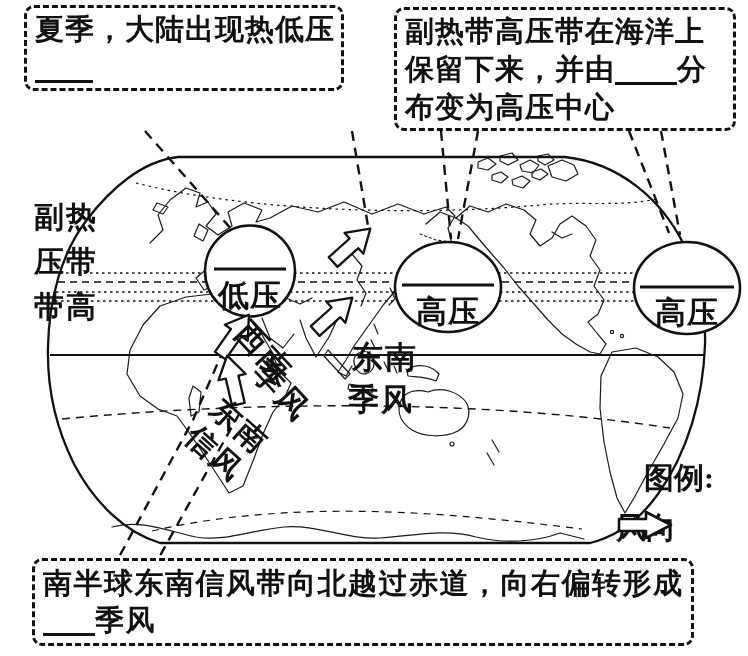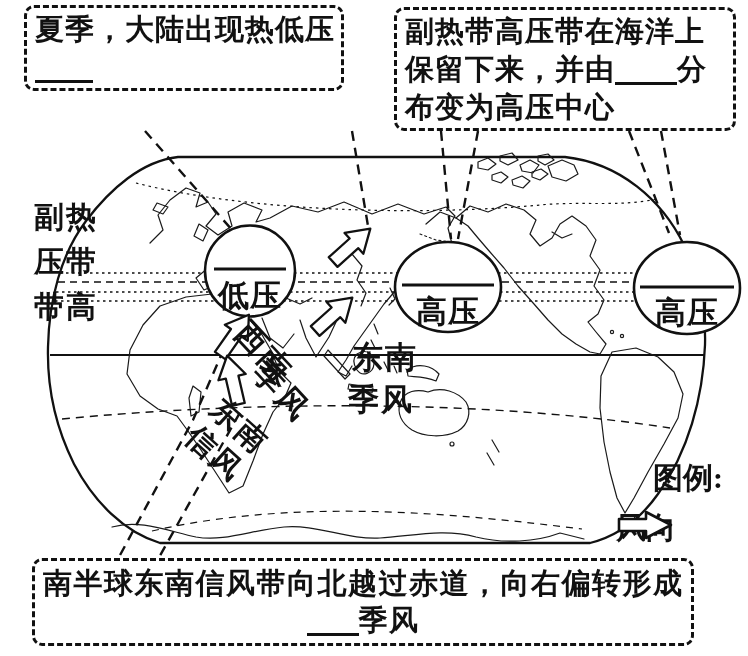--- a/index.html
+++ b/index.html
@@ -6,21 +6,21 @@
   .stage{position:relative;width:748px;height:656px;background:#fff;overflow:hidden;
          font-family:"Liberation Serif","DejaVu Serif",serif;color:#111;}
   .stage svg{position:absolute;left:0;top:0;}
   .dbox{position:absolute;border:3px dashed #111;border-radius:10px;background:#fff;
         font-size:29px;font-weight:700;line-height:38px;letter-spacing:1px;
         padding:2px 8px;box-sizing:border-box;z-index:2;}
   .dbox .ln{white-space:nowrap;}
   .blank{display:inline-block;border-bottom:3px solid #111;height:1em;vertical-align:-0.22em;}
   .belt-label{position:absolute;left:2px;top:194px;font-size:30px;font-weight:700;
               line-height:45px;letter-spacing:2px;z-index:2;margin-left:32px;}
-  .legend-title{position:absolute;left:644px;top:458px;font-size:30px;font-weight:700;z-index:2;margin-left:9px;}
+  .legend-title{position:absolute;left:644px;top:458px;font-size:30px;font-weight:700;z-index:2;}
   .legend-row{position:absolute;left:616px;top:508px;display:flex;align-items:center;gap:2px;
               font-size:30px;font-weight:700;z-index:2;}
   .map-text{font-family:"Liberation Serif","DejaVu Serif",serif;font-weight:700;fill:#111;}
 </style>
 </head>
 <body>
 
 <div class="stage">
 
   <svg width="748" height="656" viewBox="0 0 748 656">
@@ -146,21 +146,21 @@
     <div class="ln">夏季，大陆出现热低压</div>
     <div class="ln"><span class="blank" style="width:58px"></span></div>
   </div>
 
   <div class="dbox" style="left:394px;top:7px;width:342px;">
     <div class="ln">副热带高压带在海洋上</div>
     <div class="ln"><span>保留下来，并由</span><span class="blank" style="width:62px"></span><span>分</span></div>
     <div class="ln">布变为高压中心</div>
   </div>
 
-  <div class="dbox" style="left:32px;top:558px;width:662px;line-height:37px;letter-spacing:1.5px;padding:4px 8px;text-align:center;">
+  <div class="dbox" style="left:32px;top:558px;width:662px;line-height:37px;letter-spacing:1.5px;padding:4px 8px;">
     <div class="ln">南半球东南信风带向北越过赤道，向右偏转形成</div>
     <div class="ln"><span class="blank" style="width:52px"></span><span>季风</span></div>
   </div>
 
   <div class="belt-label">
     <div>副热</div>
     <div>压带</div>
     <div>带高</div>
   </div>
 

